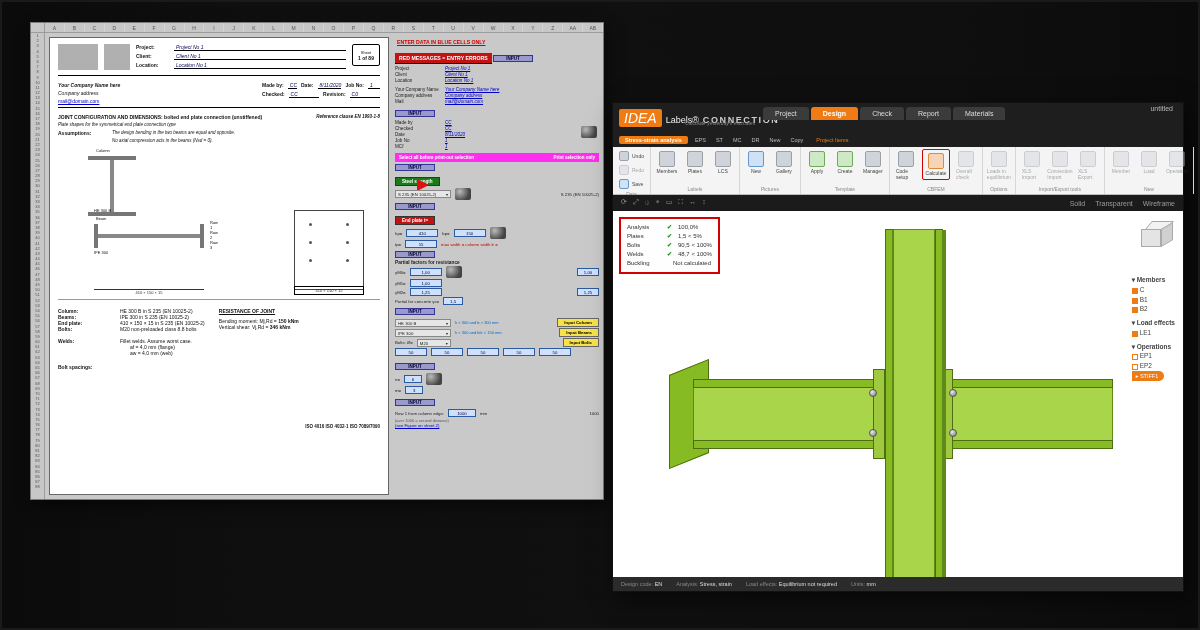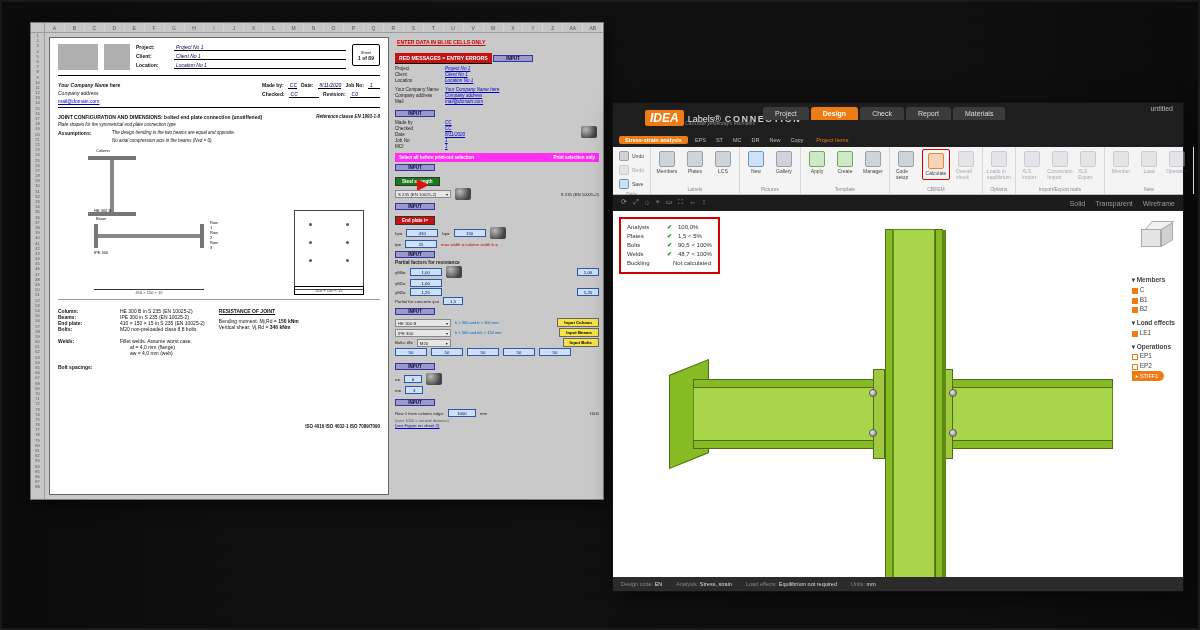--- a/index.html
+++ b/index.html
@@ -228,22 +228,22 @@
     box-shadow: 4px 8px 22px rgba(0,0,0,0.55);
     display:flex; flex-direction:column;
   }
   .titlebar{
     height:30px; background:#1e1e1e;
     color:#cacaca; display:flex; align-items:center; padding:0 6px;
     font-size:8px; position:relative;
   }
   .brand{ display:flex; align-items:baseline; gap:4px; }
   .brandIdea{
-    background:#ef7b15; color:#fff; font-weight:bold; font-style:italic;
-    padding:1px 5px; border-radius:2px; font-size:12px;margin-left:26px;
+    background:#ef7b15; color:#fff; font-weight:normal; font-style:italic;
+    padding:1px 5px; border-radius:2px; font-size:14px;
   }
   .brandSt{ color:#efefef; font-size:9px; }
   .brandConn{ color:#cfcfcf; font-size:9px; letter-spacing:1.6px; font-weight:bold;}
   .brandSub{ position:absolute; left:72px; top:17px; font-size:5px; color:#888; font-style:italic;}
   .project{ position:absolute; right:10px; top:2px; font-size:7px; color:#b7b7b7;}
   .apptabs{
     position:absolute; left:150px; top:4px;
     display:flex; gap:0;
   }
   .apptab{

